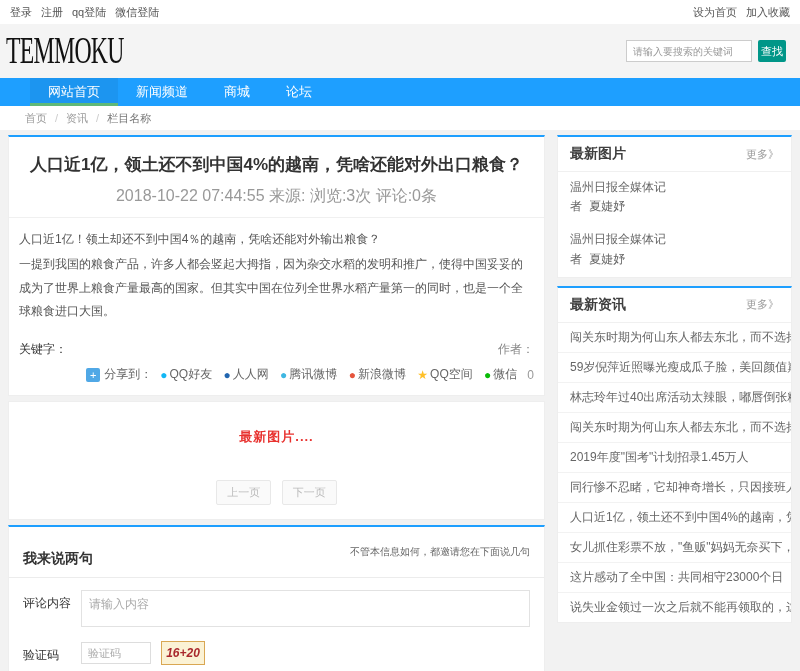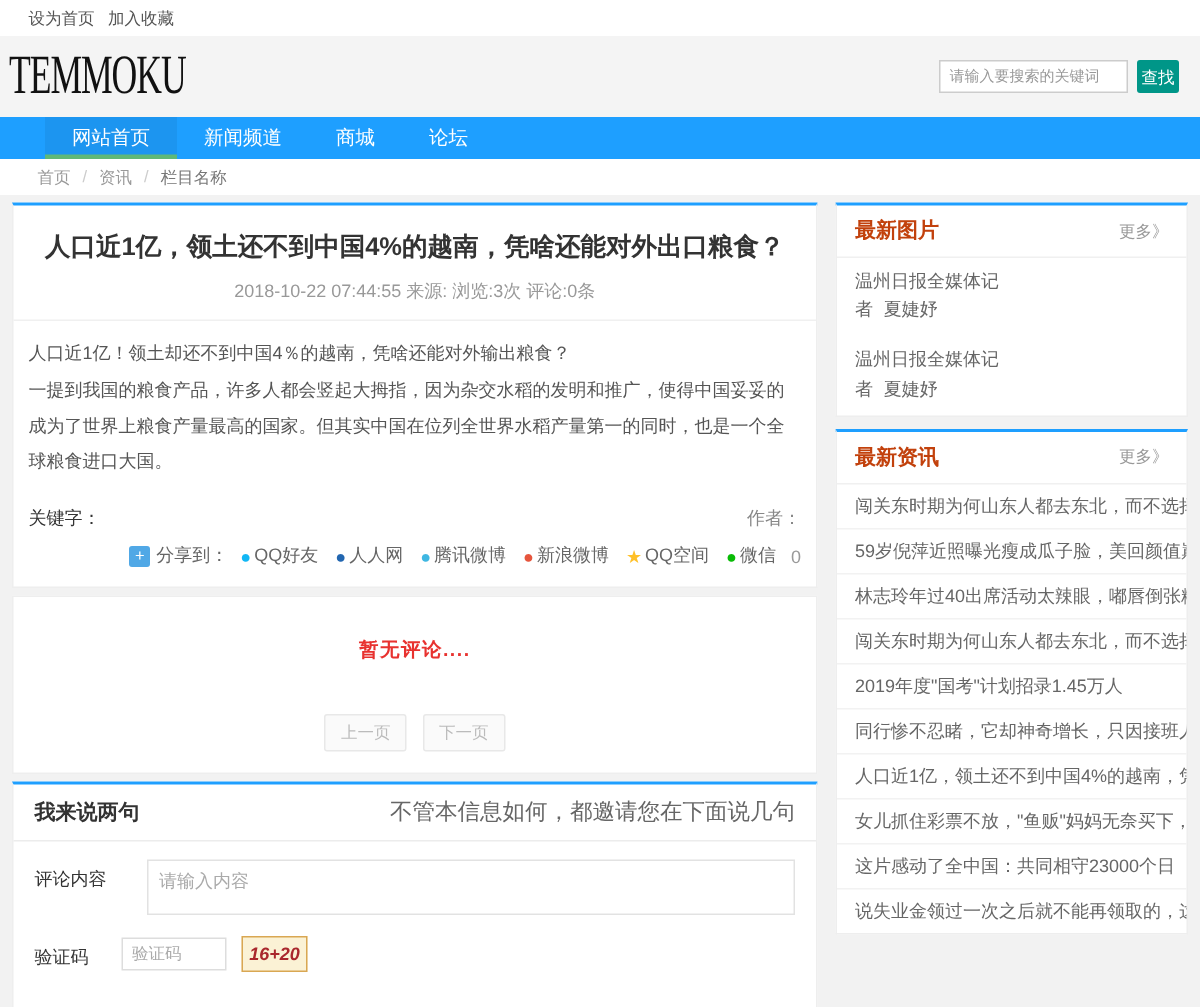--- a/index.html
+++ b/index.html
@@ -30,65 +30,68 @@
   .crumbs .link{ cursor:pointer; }
   .crumbs .current{ color:#777; }
   
   .wrap{ display:flex; gap:12px; padding:5px 8px 8px 8px; align-items:flex-start; }
   .col-main{ width:537px; flex:none; }
   .col-side{ width:235px; flex:none; }
   .panel{ background:#fff; border:1px solid #eee; border-top:2px solid var(--nav-blue); }
   
   .art-head{ text-align:center; padding:16px 20px 10px; border-bottom:1px solid #f0f0f0; }
   .art-title{ font-size:17px; font-weight:bold; color:#333; line-height:1.4; }
-  .art-meta{ font-size:12px; color:#999; margin-top:9px; }
+  .art-meta{ font-size:16px; color:#999; margin-top:9px; }
   .art-body{ padding:10px 10px 6px; font-size:12px; color:#555; line-height:1.95; }
   .art-body p{ margin-bottom:2px; }
   .kw-row{ display:flex; justify-content:space-between; padding:10px 10px 2px; font-size:12px; }
   .kw-label{ color:#333; }
   .author-label{ color:#888; }
   .share-row{ display:flex; justify-content:flex-end; align-items:center; padding:6px 10px 12px; font-size:12px; color:#666; }
   .share-plus{ width:14px; height:14px; background:#50A8E6; color:#fff; border-radius:2px; font-size:11px; line-height:14px; text-align:center; display:inline-block; margin-right:4px; }
   .share-item{ display:inline-flex; align-items:center; margin-left:8px; cursor:pointer; color:#666; }
   .share-ico{ font-size:12px; margin-right:2px; line-height:1; }
   .share-ico::before{ content:"●"; }
   .share-ico.star::before{ content:"★"; }
   .share-count{ margin-left:10px; color:#999; }
   
   .comments{ background:#fff; border:1px solid #eee; margin-top:5px; padding:26px 0 14px; text-align:center; }
   .no-comment{ color:var(--empty-red); font-size:13px; font-weight:bold; letter-spacing:1px; }
   .pager{ margin-top:34px; }
   .pager button{ font-size:11px; color:#bbb; background:#fafafa; border:1px solid #e8e8e8; border-radius:2px; padding:4px 10px; margin:0 3px; cursor:pointer; }
   
   .form-panel{ margin-top:5px; padding-bottom:12px; }
   .form-head{ display:flex; justify-content:space-between; align-items:center; padding:9px 14px; border-bottom:1px solid #ececec; }
-  .form-title{ font-size:14px; font-weight:bold; color:#333; }
-  .form-sub{ font-size:15px; color:#666; }
-  .form-row{ display:flex; padding:12px 14px 2px;gap:17px; }
+  .form-title{ font-size:14px; font-weight:bold; color:#333;margin-top:14px; }
+  .form-sub{ font-size:10px; color:#666; }
+  .form-row{ display:flex; padding:12px 14px 2px; }
   .form-label{ width:58px; flex:none; font-size:12px; color:#333; padding-top:5px; }
   .form-row textarea{ flex:1; height:37px; border:1px solid #e2e2e2; font-size:12px; padding:5px 7px; color:#333; resize:none; outline:none; font-family:inherit; }
   .form-row textarea::placeholder, .captcha-input::placeholder{ color:#aaa; }
   .captcha-row{ display:flex; align-items:center; padding:12px 14px 4px; }
   .captcha-input{ width:70px; height:22px; border:1px solid #ddd; font-size:11px; padding:0 6px; color:#333; outline:none; }
   .captcha-img{ margin-left:10px; width:44px; height:24px; background:var(--captcha-bg); border:1px solid var(--captcha-border); color:var(--captcha-text); font-weight:bold; font-size:12px; display:flex; align-items:center; justify-content:center; font-style:italic; cursor:pointer; }
   .submit-row{ text-align:center; padding:16px 0 8px; }
   
   .side-head{ display:flex; justify-content:space-between; align-items:center; padding:8px 12px; border-bottom:1px solid #f0f0f0; }
-  .side-title{ font-size:14px; font-weight:bold; color:#c2410c; }
+  .side-title{ font-size:14px; font-weight:bold; color:#404040; }
   .side-more{ font-size:11px; color:#999; cursor:pointer; }
   .img-item{ min-height:52px; padding:7px 12px; cursor:pointer; }
   .img-item span{ display:block; width:106px; font-size:12px; color:#666; line-height:1.6;font-family:Liberation Mono, monospace; }
   .news-panel{ margin-top:8px; }
   .news-item{ padding:6px 12px; font-size:12px; color:#666; border-bottom:1px solid #f2f2f2; white-space:nowrap; overflow:hidden; cursor:pointer; }
   .news-item:last-child{ border-bottom:none; }
 </style>
 </head>
 <body>
 
 <div class="topbar">
+  <div class="left">
+    
+  <a>登录</a><a>注册</a><a>qq登陆</a><a>微信登陆</a></div>
   <div class="right">
     
   <a>设为首页</a><a>加入收藏</a></div>
 </div>
 
 <div class="header">
   <div class="logo">TEMMOKU</div>
   <div class="search">
     <input type="text" placeholder="请输入要搜索的关键词" style="">
     <button>查找</button>
@@ -173,21 +176,21 @@
             <span class="share-item">
               <span class="share-ico" style="color: rgb(9, 187, 7);"></span>
               <span>微信</span>
             </span>
           </span>
         <span class="share-count">0</span>
       </div>
     </div>
 
     <div class="comments">
-      <div class="no-comment">暂无评论....</div>
+      <div class="no-comment">最新图片....</div>
       <div class="pager">
         <button>上一页</button>
         <button>下一页</button>
       </div>
     </div>
 
     <div class="panel form-panel">
       <div class="form-head">
         <span class="form-title">我来说两句</span>
         <span class="form-sub">不管本信息如何，都邀请您在下面说几句</span>

